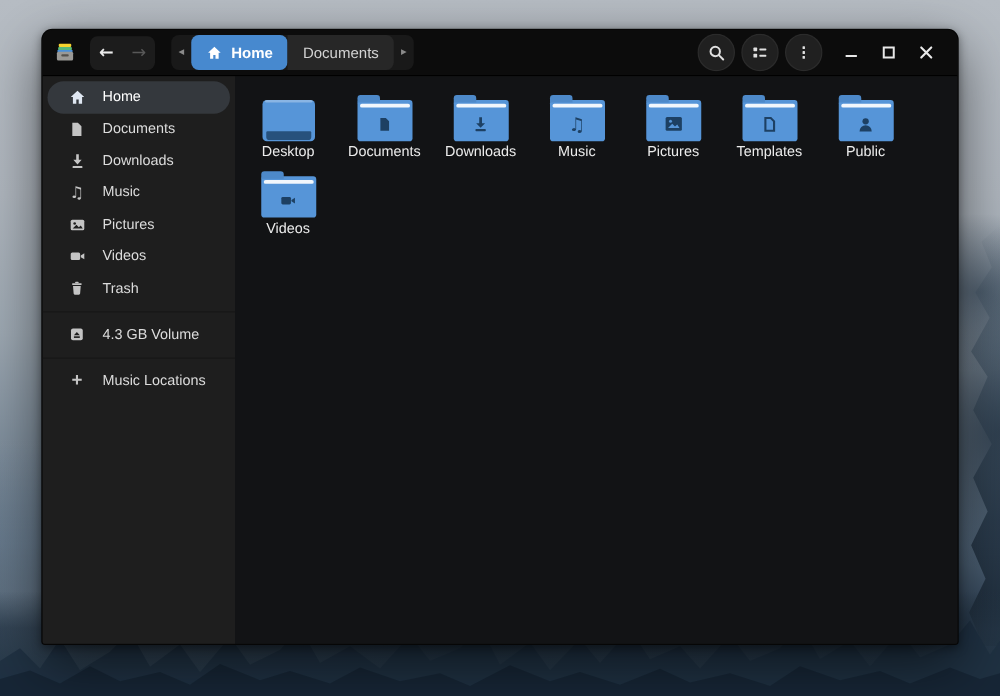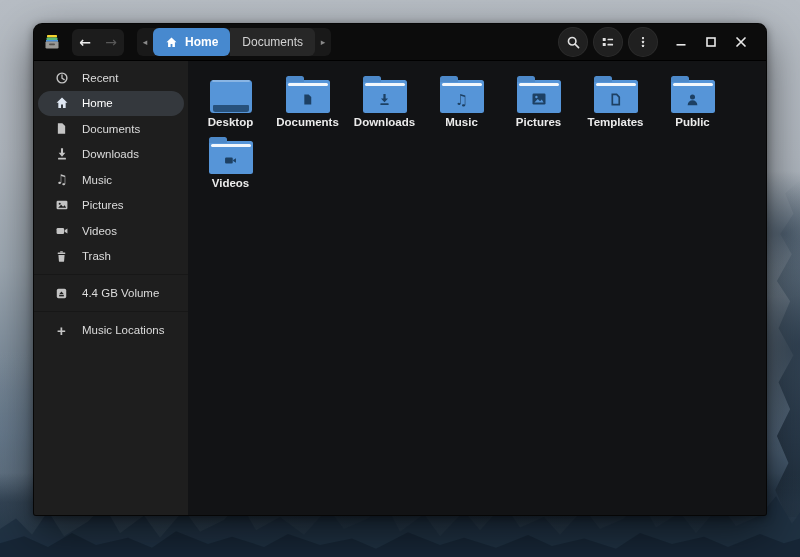--- a/index.html
+++ b/index.html
@@ -65,21 +65,21 @@
   .srow .sicon { width:15px; height:15px; display:flex; align-items:center; justify-content:center; flex:0 0 auto; }
   .srow.selected { background:#34383d; color:#fff; }
   .sep { height:1px; background:#171717; margin:5px 0; }
   .glyph { font-family:"DejaVu Sans",sans-serif; font-size:13px; color:#c4c4c4; line-height:1; }
   .plus { font-size:15px; color:#c4c4c4; font-weight:bold; line-height:1; }
 
   .files { flex:1; background:#121315; padding:6px 0 0 0; }
   .grid { display:flex; flex-wrap:wrap; width:543px; margin-left:4px; }
   .cell { width:77px; height:61px; display:flex; flex-direction:column; align-items:center; }
   .iconwrap { height:41px; display:flex; align-items:flex-end; justify-content:center; margin-top:5px; }
-  .flabel { font-size:11.5px; color:#ececec; margin-top:3px;font-weight:bold; }
+  .flabel { font-size:11.5px; color:#ececec; margin-top:3px; }
 
   
   .folder { position:relative; width:44px; height:33px; background:#5695d8; border-radius:2.5px;
     display:flex; align-items:center; justify-content:center; }
   .folder::before { content:""; position:absolute; top:-4.5px; left:0; width:18px; height:6px;
     background:#4d89c9; border-radius:2.5px 2.5px 0 0; }
   .folder::after { content:""; position:absolute; top:2.5px; left:2px; right:2px; height:3px;
     background:rgba(255,255,255,.92); border-radius:1.5px; }
   .emblem { margin-top:5px; }
   .emblem-note { font-family:"DejaVu Sans",sans-serif; font-size:15px; color:#1d4063; margin-top:6px; font-weight:bold; }
@@ -169,29 +169,20 @@
         <svg width="12" height="12" viewBox="0 0 12 12">
           <path d="M2 2 10 10 M10 2 2 10" stroke="#e8e8e8" stroke-width="1.7" stroke-linecap="round"></path>
         </svg>
       </div>
     </div>
   </div>
 
   <div class="winbody">
 
     <div class="sidebar">
-      <div class="srow">
-        <span class="sicon">
-          <svg width="14" height="14" viewBox="0 0 16 16">
-              <circle cx="8" cy="8" r="5.6" fill="none" stroke="#c4c4c4" stroke-width="1.6"></circle>
-              <path d="M8 4.6v3.6l2.5 1.7" fill="none" stroke="#c4c4c4" stroke-width="1.5" stroke-linecap="round"></path>
-            </svg>
-        </span>
-        <span>Recent</span>
-      </div>
       <div class="srow selected">
         <span class="sicon">
           <svg width="14" height="14" viewBox="0 0 16 16">
               <path d="M8 1.8 1.8 7.6h2v6h3.1V9.8h2.2v3.8h3.1v-6h2z" fill="#dfe7f2"></path>
             </svg>
         </span>
         <span>Home</span>
       </div>
       <div class="srow">
         <span class="sicon">
@@ -247,21 +238,21 @@
       <div class="sep"></div>
 
       <div class="srow" style="height:26px">
         <span class="sicon">
           <svg width="13" height="13" viewBox="0 0 16 16">
               <rect x="2.2" y="2.2" width="11.6" height="11.6" rx="2" fill="#c4c4c4"></rect>
               <path d="M8 5.6 10.9 8.8H5.1z" fill="#1e1e1e"></path>
               <rect x="5.1" y="9.9" width="5.8" height="1.6" fill="#1e1e1e"></rect>
             </svg>
         </span>
-        <span>4.4 GB Volume</span>
+        <span>4.3 GB Volume</span>
       </div>
 
       <div class="sep"></div>
 
       <div class="srow" style="height:26px">
         <span class="sicon plus">+</span>
         <span>Music Locations</span>
       </div>
     </div>
 

